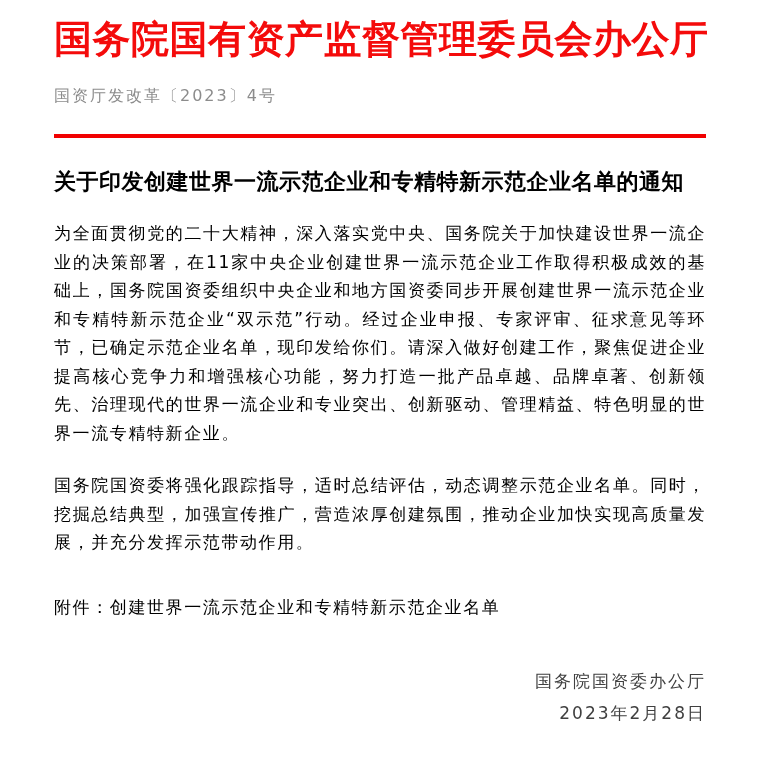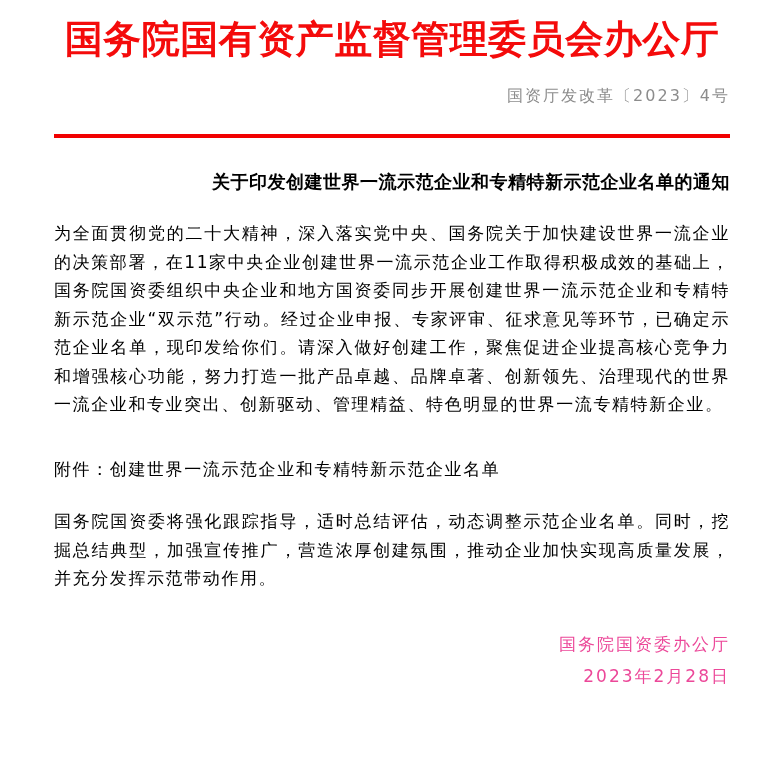--- a/index.html
+++ b/index.html
@@ -11,54 +11,54 @@
     width: 781px;
     height: 774px;
     overflow: hidden;
     font-family: "DejaVu Sans", "Liberation Sans", sans-serif;
     color: #000000;
   }
   .page {
     box-sizing: border-box;
     width: 781px;
     height: 774px;
-    padding: 16px 51px 0 54px;
+    padding: 16px 75px 0 54px;
     background: #ffffff;
   }
   .org-title {
     margin: 0;
     font-family: "DejaVu Serif", "Liberation Serif", serif;
     font-size: 38px;
     font-weight: bold;
     line-height: 46px;
     text-align: center;
     color: #f40b0b;
     letter-spacing: 0.5px;
     white-space: nowrap;
   }
   .doc-number {
     margin-top: 24px;
-    text-align: right;
+    text-align: left;
     font-size: 16px;
     line-height: 20px;
     color: #8c8c8c;
     letter-spacing: 2px;
   }
   .red-divider {
     margin-top: 28px;
     height: 4px;
     background: #f10000;
     border: none;
   }
   .notice-title {
     margin: 31px 0 0 0;
-    font-size: 18px;
+    font-size: 22px;
     font-weight: bold;
     line-height: 26px;
-    text-align: right;
+    text-align: left;
     letter-spacing: 0.5px;
     color: #000000;
   }
   .salutation {
     margin: 30px 0 0 0;
   }
   .body-text {
     font-size: 17px;
     line-height: 28.5px;
     letter-spacing: 1.6px;
@@ -67,46 +67,46 @@
     color: #000000;
   }
   .para {
     margin: 24px 0 0 0;
   }
   .attachment {
     margin: 36px 0 0 0;
     text-align: left;
   }
   .signature-block {
-    margin-top: 35px;
+    margin-top: 44px;
     text-align: right;
     font-size: 17px;
     line-height: 32px;
     letter-spacing: 2px;
-    color: #ec4899;
+    color: #404040;
   }
 </style>
 </head>
 <body>
 
 <div class="page">
 
   <h1 class="org-title">国务院国有资产监督管理委员会办公厅</h1>
 
   <div class="doc-number">国资厅发改革〔2023〕4号</div>
 
   <div class="red-divider"></div>
 
   <h2 class="notice-title">关于印发创建世界一流示范企业和专精特新示范企业名单的通知</h2>
 
 
   <p class="body-text para">为全面贯彻党的二十大精神，深入落实党中央、国务院关于加快建设世界一流企业的决策部署，在11家中央企业创建世界一流示范企业工作取得积极成效的基础上，国务院国资委组织中央企业和地方国资委同步开展创建世界一流示范企业和专精特新示范企业“双示范”行动。经过企业申报、专家评审、征求意见等环节，已确定示范企业名单，现印发给你们。请深入做好创建工作，聚焦促进企业提高核心竞争力和增强核心功能，努力打造一批产品卓越、品牌卓著、创新领先、治理现代的世界一流企业和专业突出、创新驱动、管理精益、特色明显的世界一流专精特新企业。</p>
 
+  <p class="body-text para">国务院国资委将强化跟踪指导，适时总结评估，动态调整示范企业名单。同时，挖掘总结典型，加强宣传推广，营造浓厚创建氛围，推动企业加快实现高质量发展，并充分发挥示范带动作用。</p>
+
   <p class="body-text attachment">附件：创建世界一流示范企业和专精特新示范企业名单</p>
-
-  <p class="body-text para">国务院国资委将强化跟踪指导，适时总结评估，动态调整示范企业名单。同时，挖掘总结典型，加强宣传推广，营造浓厚创建氛围，推动企业加快实现高质量发展，并充分发挥示范带动作用。</p>
 
   <div class="signature-block">
     <div>国务院国资委办公厅</div>
     <div>2023年2月28日</div>
   </div>
 
 </div>
 
 </body></html>

